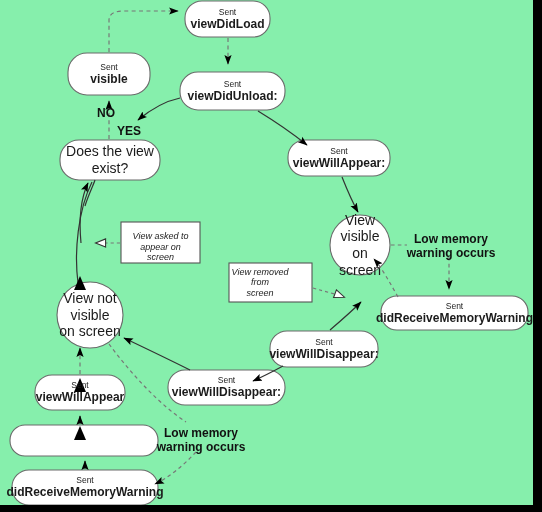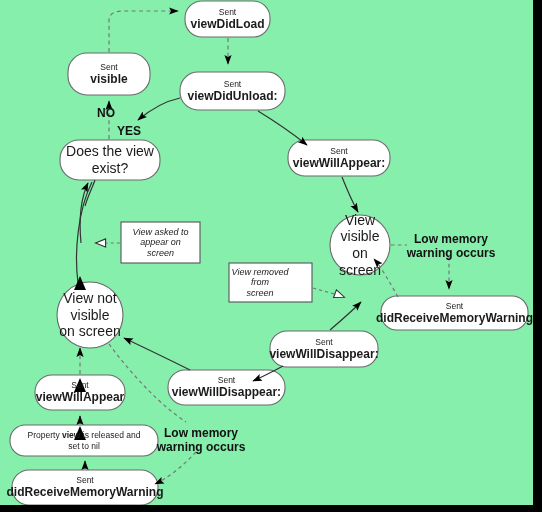--- a/index.html
+++ b/index.html
@@ -190,21 +190,21 @@
   <div class="node-label" style="left:60px; top:140px; width:100px; height:40px;">
     <span class="lbl-plain">Does the view
 exist?</span>
   </div>
 
   <div class="node-label" style="left:288px; top:140px; width:102px; height:36px;">
     <span class="lbl-top">Sent</span>
     <span class="lbl-bold">viewWillAppear:</span>
   </div>
 
-  <div class="node-label" style="left:121px; top:222px; width:79px; height:41px;">
+  <div class="node-label" style="left:121px; top:222px; width:79px; height:41px;justify-content:flex-end;">
     <span class="lbl-italic">View asked to
 appear on
 screen</span>
   </div>
 
   <div class="node-label" style="left:330px; top:215px; width:60px; height:60px;">
     <span class="lbl-plain">View
 visible
 on screen</span>
   </div>
@@ -234,23 +234,20 @@
   <div class="node-label" style="left:168px; top:370px; width:117px; height:35px;">
     <span class="lbl-top">Sent</span>
     <span class="lbl-bold">viewWillDisappear:</span>
   </div>
 
   <div class="node-label" style="left:35px; top:375px; width:90px; height:35px;">
     <span class="lbl-top">Sent</span>
     <span class="lbl-bold">viewWillAppear</span>
   </div>
 
-  <div class="node-label" style="left:10px; top:425px; width:148px; height:31px;">
-    <span class="prop-line" id="prop-rich">Property <b>view</b> is released and<br>set to nil</span>
-  </div>
 
   <div class="node-label" style="left:12px; top:470px; width:146px; height:35px;">
     <span class="lbl-top">Sent</span>
     <span class="lbl-bold">didReceiveMemoryWarning</span>
   </div>
 
   <div class="edge-label" style="left:93px; top:106px; width:26px;">NO</div>
 
   <div class="edge-label" style="left:113px; top:124px; width:32px;">YES</div>
 

